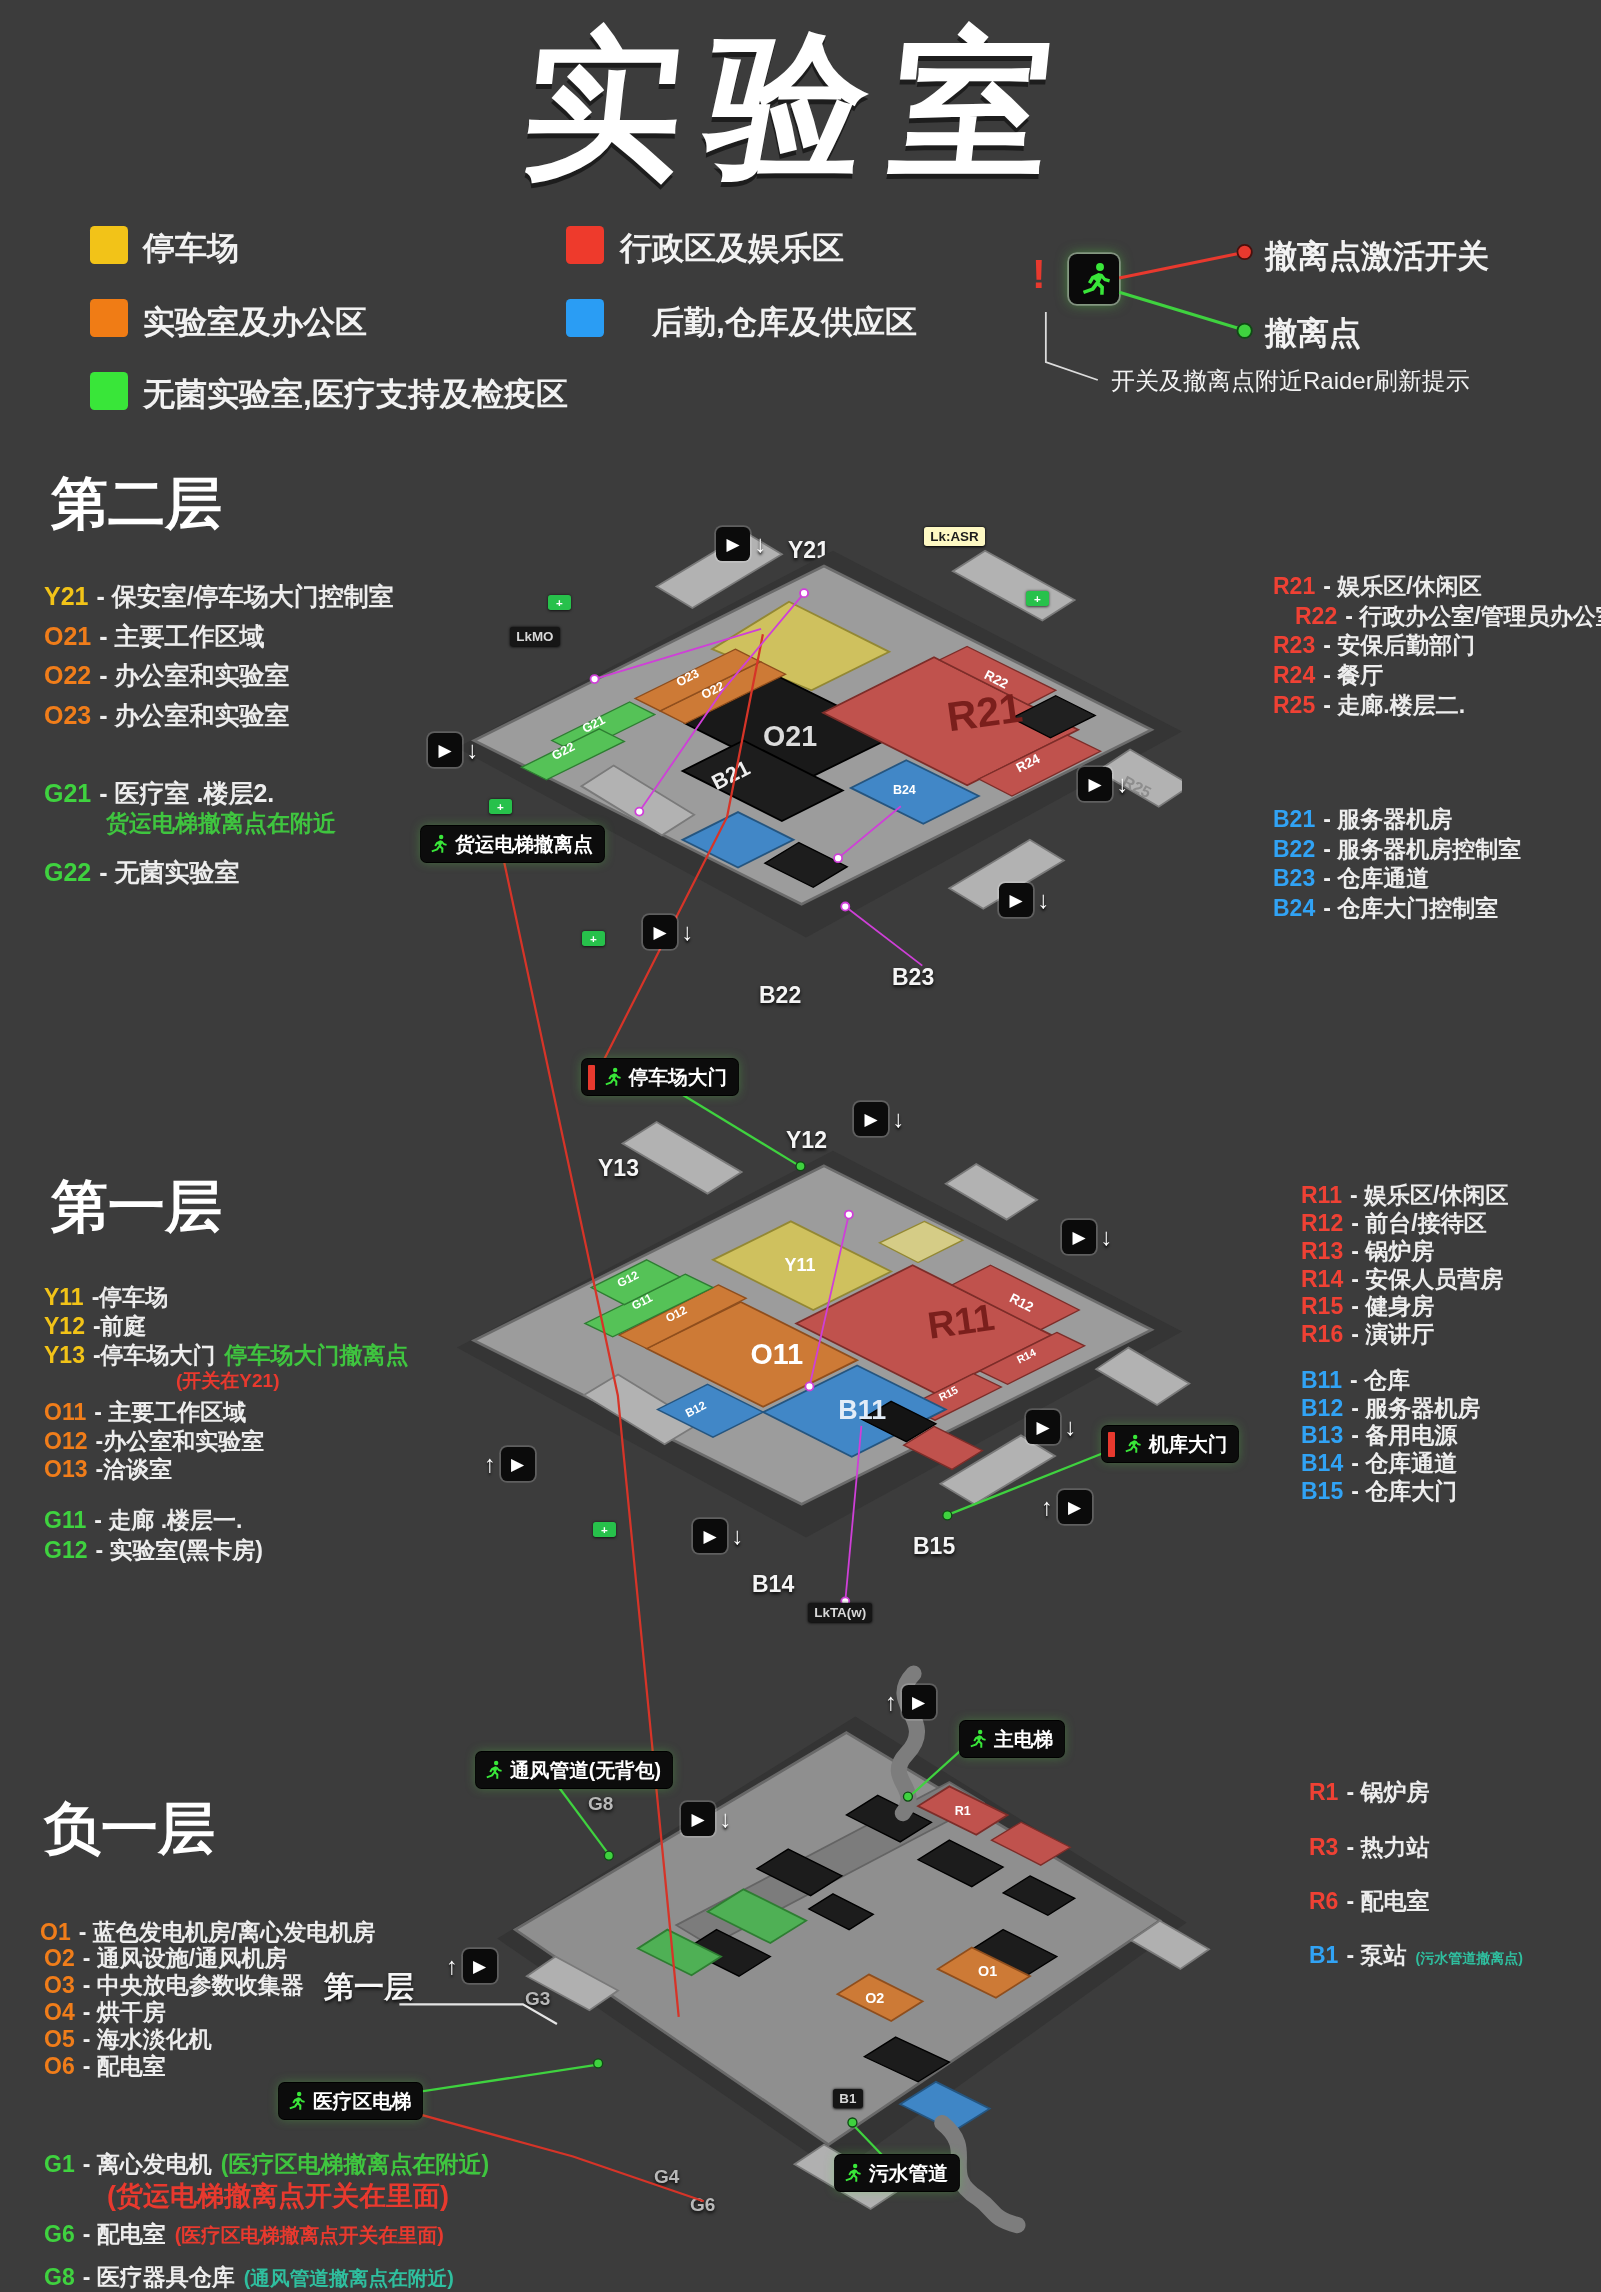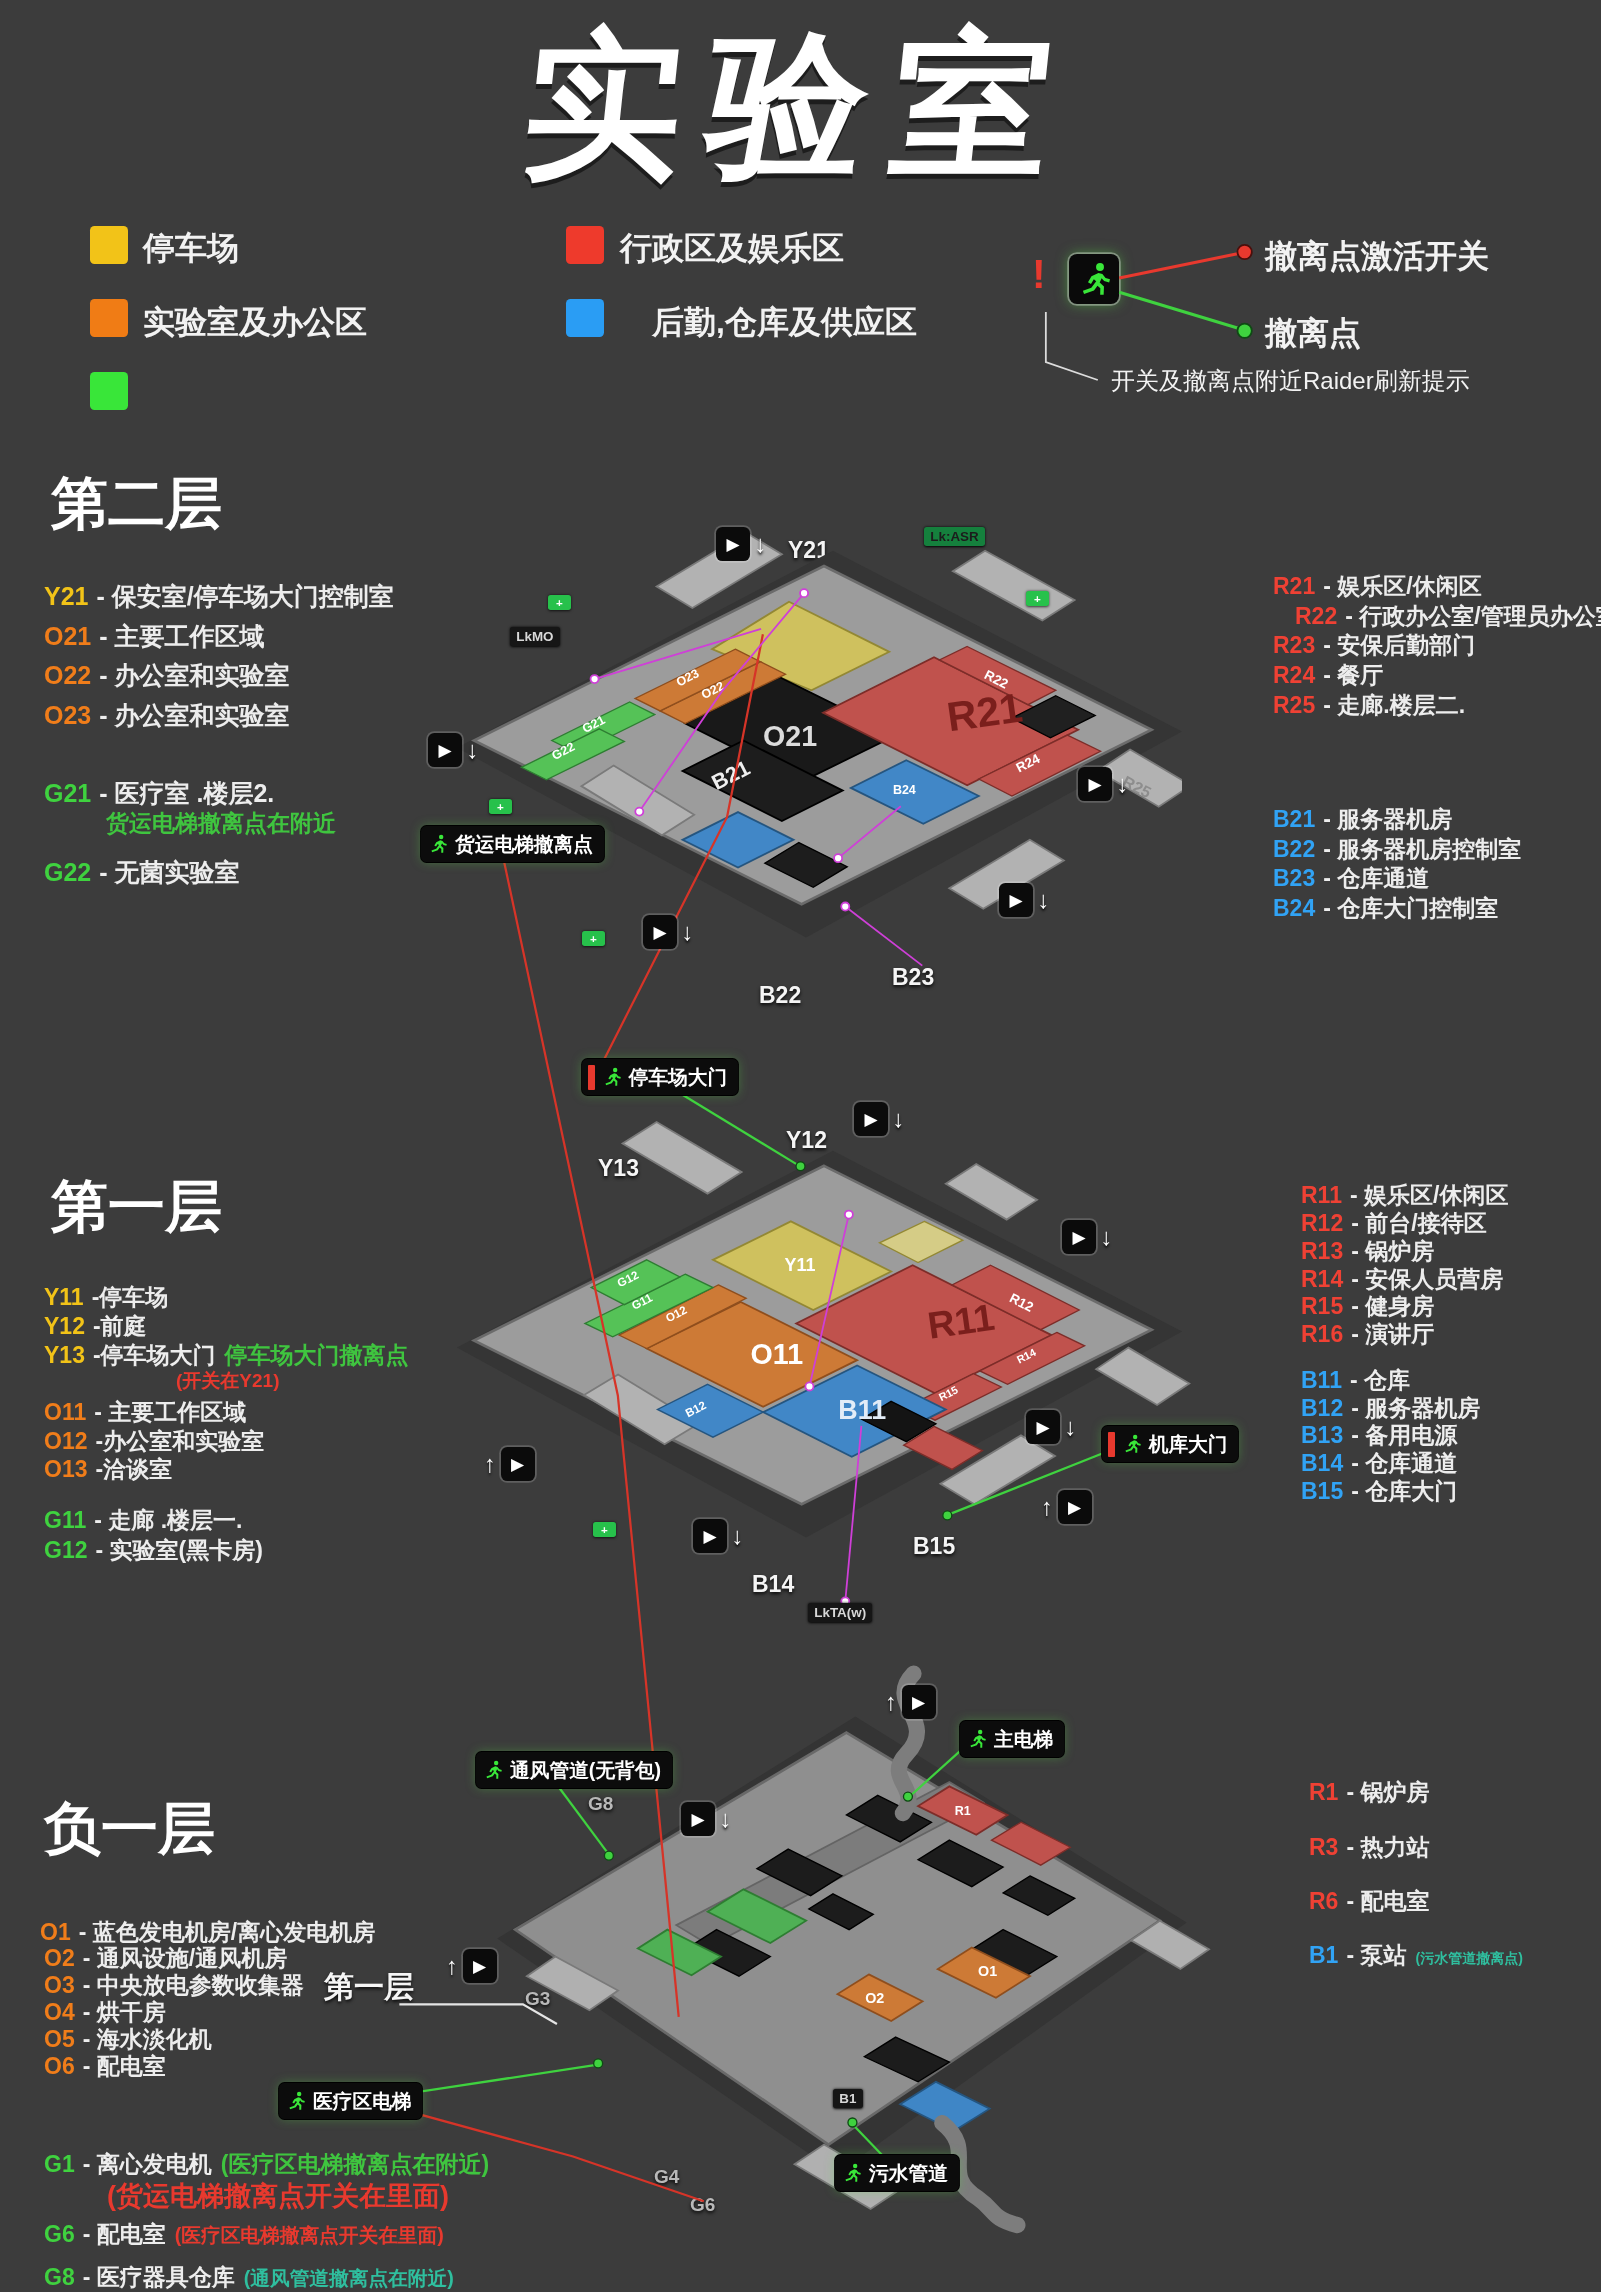--- a/index.html
+++ b/index.html
@@ -39,21 +39,21 @@
             box-shadow:0 0 0 1.8px rgba(255,255,255,.18)}
   .door-dir{color:#fff;font-size:24px;font-weight:bold;text-shadow:0 1.8px 2.7px #000}
   
   .exitlab{position:absolute;display:inline-flex;align-items:center;gap:6.3px;background:#0c0c0c;
            padding:4.5px 10.7px 4.5px 6.3px;border-radius:5.4px;color:#fff;font-size:19.7px;font-weight:bold;
            white-space:nowrap;z-index:6;box-shadow:0 0 0 0.9px #000,0 0 10.7px rgba(90,230,70,.35)}
   .switchbar{width:6.3px;height:25px;background:#e8392e;border-radius:0.9px}
   .runner-s{width:21.5px;height:21.5px;flex:none}
   
   .tag{position:absolute;font-size:13.4px;font-weight:bold;padding:1.8px 6.3px;border-radius:2.7px;z-index:5;white-space:nowrap}
-  .tag-white{background:#15803d;color:#1c1c1c;box-shadow:0 0.9px 2.7px #000}
+  .tag-white{background:#fef9c3;color:#1c1c1c;box-shadow:0 0.9px 2.7px #000}
   .tag-dark{background:#161616;color:#d8d8d8;box-shadow:0 0.9px 2.7px #000}
   .med{position:absolute;width:23px;height:15px;background:#27c14b;border-radius:2.7px;z-index:5;
        display:flex;align-items:center;justify-content:center;color:#fff;font-size:11.6px;font-weight:bold;
        box-shadow:0 0.9px 2.7px rgba(0,0,0,.7)}
   
   .mapsvg{position:absolute;z-index:1}
   .mapsvg text{font-family:"Liberation Sans","DejaVu Sans",sans-serif;font-weight:bold}
   .overlay{position:absolute;left:0;top:0;z-index:4;pointer-events:none}
   .hiddefs{position:absolute;width:0;height:0;overflow:hidden}
 </style>
@@ -75,20 +75,21 @@
 
   <div class="sw" style="left: 90px; top: 226px; background: rgb(242, 195, 24);"></div>
   <div class="leglab" style="left:143px;top:227px">停车场</div>
   <div class="sw" style="left: 566px; top: 226px; background: rgb(238, 58, 44);"></div>
   <div class="leglab" style="left:620px;top:227px">行政区及娱乐区</div>
   <div class="sw" style="left: 90px; top: 299px; background: rgb(240, 124, 21);"></div>
   <div class="leglab" style="left:143px;top:301px">实验室及办公区</div>
   <div class="sw" style="left: 566px; top: 299px; background: rgb(42, 157, 244);"></div>
   <div class="leglab" style="left:652px;top:301px">后勤,仓库及供应区</div>
   <div class="sw" style="left: 90px; top: 372px; background: rgb(57, 230, 57);"></div>
+  <div class="leglab" style="left:143px;top:373px">无菌实验室,医疗支持及检疫区</div>
 
   <div class="bang" style="left:1032px;top:251px">!</div>
   <div class="legend-exit" style="left:1069px;top:254px">
     <svg class="runner-s" style="width:38px;height:38px" viewBox="0 0 42 42" width="38" height="38">
         <use href="#runner"></use>
       </svg>
   </div>
   <div class="leglab" style="left:1265px;top:235px">撤离点激活开关</div>
   <div class="leglab" style="left:1265px;top:312px">撤离点</div>
   <div class="legnote" style="left:1111px;top:365px">开关及撤离点附近Raider刷新提示</div>

